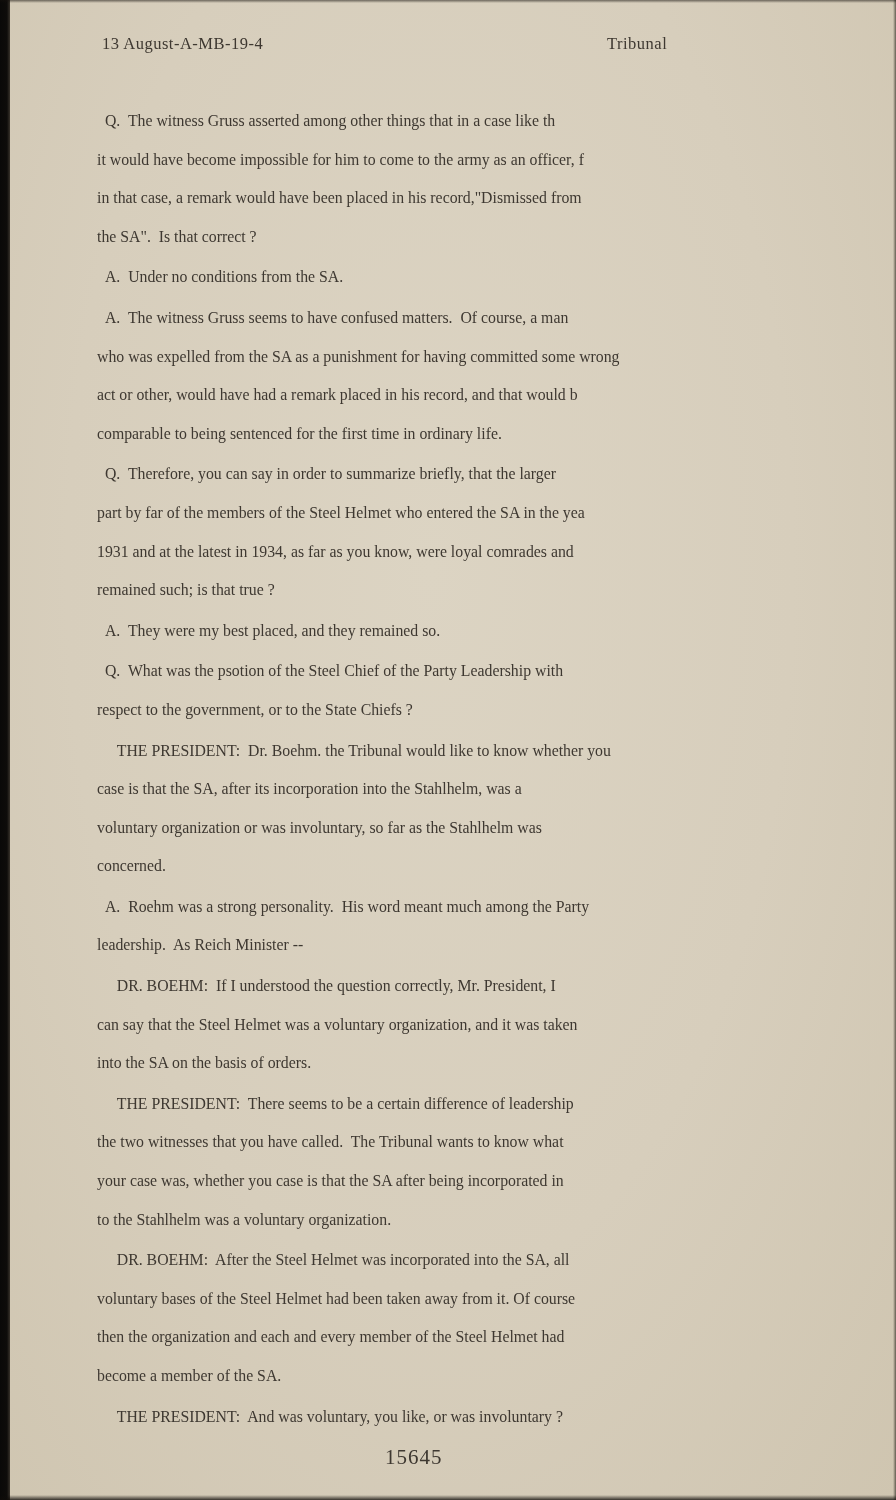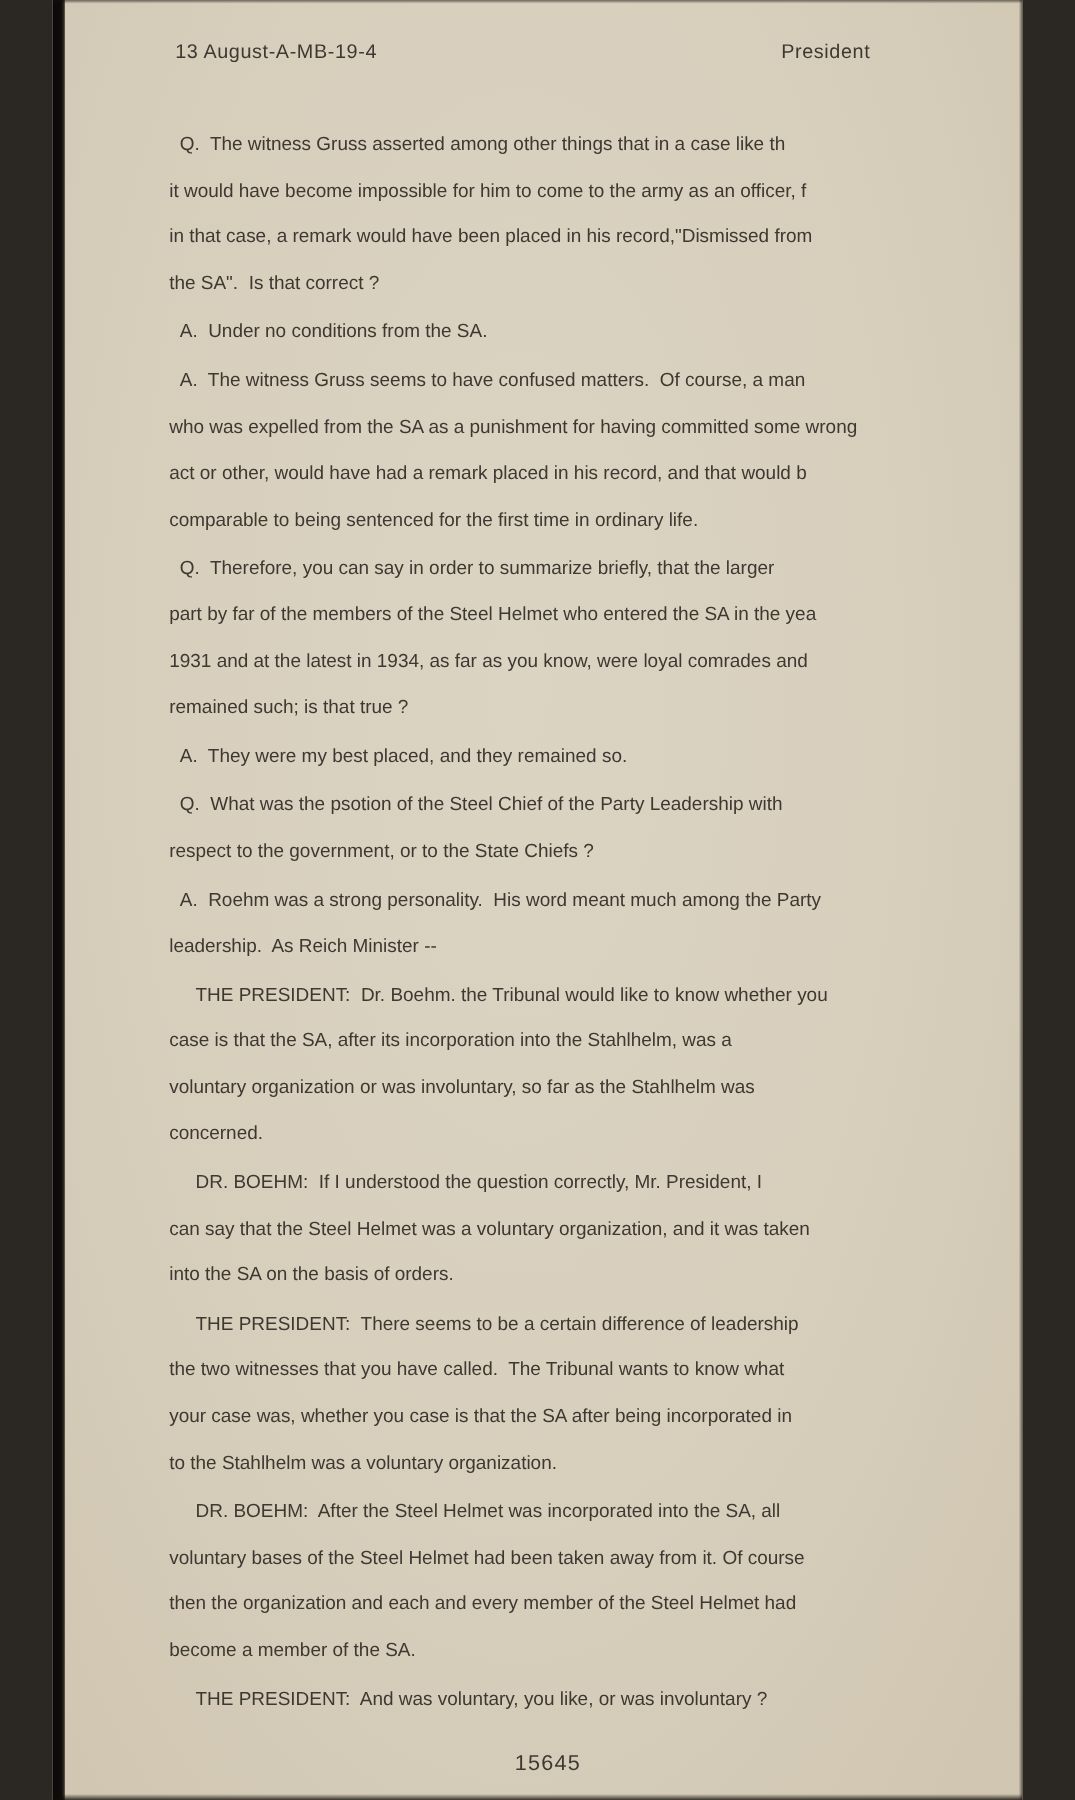--- a/index.html
+++ b/index.html
@@ -2,28 +2,28 @@
 <html><head>
 <meta charset="utf-8">
 <style>
   html, body {
     margin: 0;
     padding: 0;
     background: #2b2722;
   }
   .scan-page {
     position: relative;
-    width: 808px;
+    width: 896px;
     height: 1500px;
     margin: 0 auto;
     box-sizing: border-box;
     background:
       radial-gradient(ellipse at 48% 38%, #dcd4c3 0%, #d7cebc 55%, #cfc5b0 100%);
     overflow: hidden;
-    font-family: Liberation Sans, sans-serif;
+    font-family: Liberation Serif, serif;
     color: #3e3831;
   }
   .edge-left {
     position: absolute;
     left: 0; top: 0;
     width: 10px; height: 100%;
     background: linear-gradient(to right, #0a0908 0%, #0e0c0a 70%, #3a342c 100%);
   }
   .edge-top {
     position: absolute;
@@ -68,65 +68,65 @@
   .doc-body {
     margin-top: 46px;
     font-size: 15.8px;
     line-height: 38.6px;
   }
   .doc-body p {
     margin: 0 0 2px 0;
     white-space: pre-wrap;
   }
   .page-number {
-    margin-top: 16px;
+    margin-top: 4px;
     padding-left: 288px;
-    font-size: 18px;
+    font-size: 21px;
     line-height: 34px;
     letter-spacing: 1px;
   }
 </style>
 </head>
 <body>
 
 <div class="scan-page">
   <div class="edge-left"></div>
   <div class="edge-top"></div>
   <div class="edge-bottom"></div>
   <div class="edge-right"></div>
 
   <div class="content">
     <div class="doc-header">
       <span class="header-left">13 August-A-MB-19-4</span>
-      <span class="header-right">President</span>
+      <span class="header-right">Tribunal</span>
     </div>
 
     <div class="doc-body">
       <p>  Q.  The witness Gruss asserted among other things that in a case like th
 it would have become impossible for him to come to the army as an officer, f
 in that case, a remark would have been placed in his record,"Dismissed from
 the SA".  Is that correct ?</p>
       <p>  A.  Under no conditions from the SA.</p>
       <p>  A.  The witness Gruss seems to have confused matters.  Of course, a man
 who was expelled from the SA as a punishment for having committed some wrong
 act or other, would have had a remark placed in his record, and that would b
 comparable to being sentenced for the first time in ordinary life.</p>
       <p>  Q.  Therefore, you can say in order to summarize briefly, that the larger
 part by far of the members of the Steel Helmet who entered the SA in the yea
 1931 and at the latest in 1934, as far as you know, were loyal comrades and
 remained such; is that true ?</p>
       <p>  A.  They were my best placed, and they remained so.</p>
       <p>  Q.  What was the psotion of the Steel Chief of the Party Leadership with
 respect to the government, or to the State Chiefs ?</p>
-      <p>  A.  Roehm was a strong personality.  His word meant much among the Party
-leadership.  As Reich Minister --</p>
       <p>     THE PRESIDENT:  Dr. Boehm. the Tribunal would like to know whether you
 case is that the SA, after its incorporation into the Stahlhelm, was a
 voluntary organization or was involuntary, so far as the Stahlhelm was
 concerned.</p>
+      <p>  A.  Roehm was a strong personality.  His word meant much among the Party
+leadership.  As Reich Minister --</p>
       <p>     DR. BOEHM:  If I understood the question correctly, Mr. President, I
 can say that the Steel Helmet was a voluntary organization, and it was taken
 into the SA on the basis of orders.</p>
       <p>     THE PRESIDENT:  There seems to be a certain difference of leadership
 the two witnesses that you have called.  The Tribunal wants to know what
 your case was, whether you case is that the SA after being incorporated in
 to the Stahlhelm was a voluntary organization.</p>
       <p>     DR. BOEHM:  After the Steel Helmet was incorporated into the SA, all
 voluntary bases of the Steel Helmet had been taken away from it. Of course
 then the organization and each and every member of the Steel Helmet had

